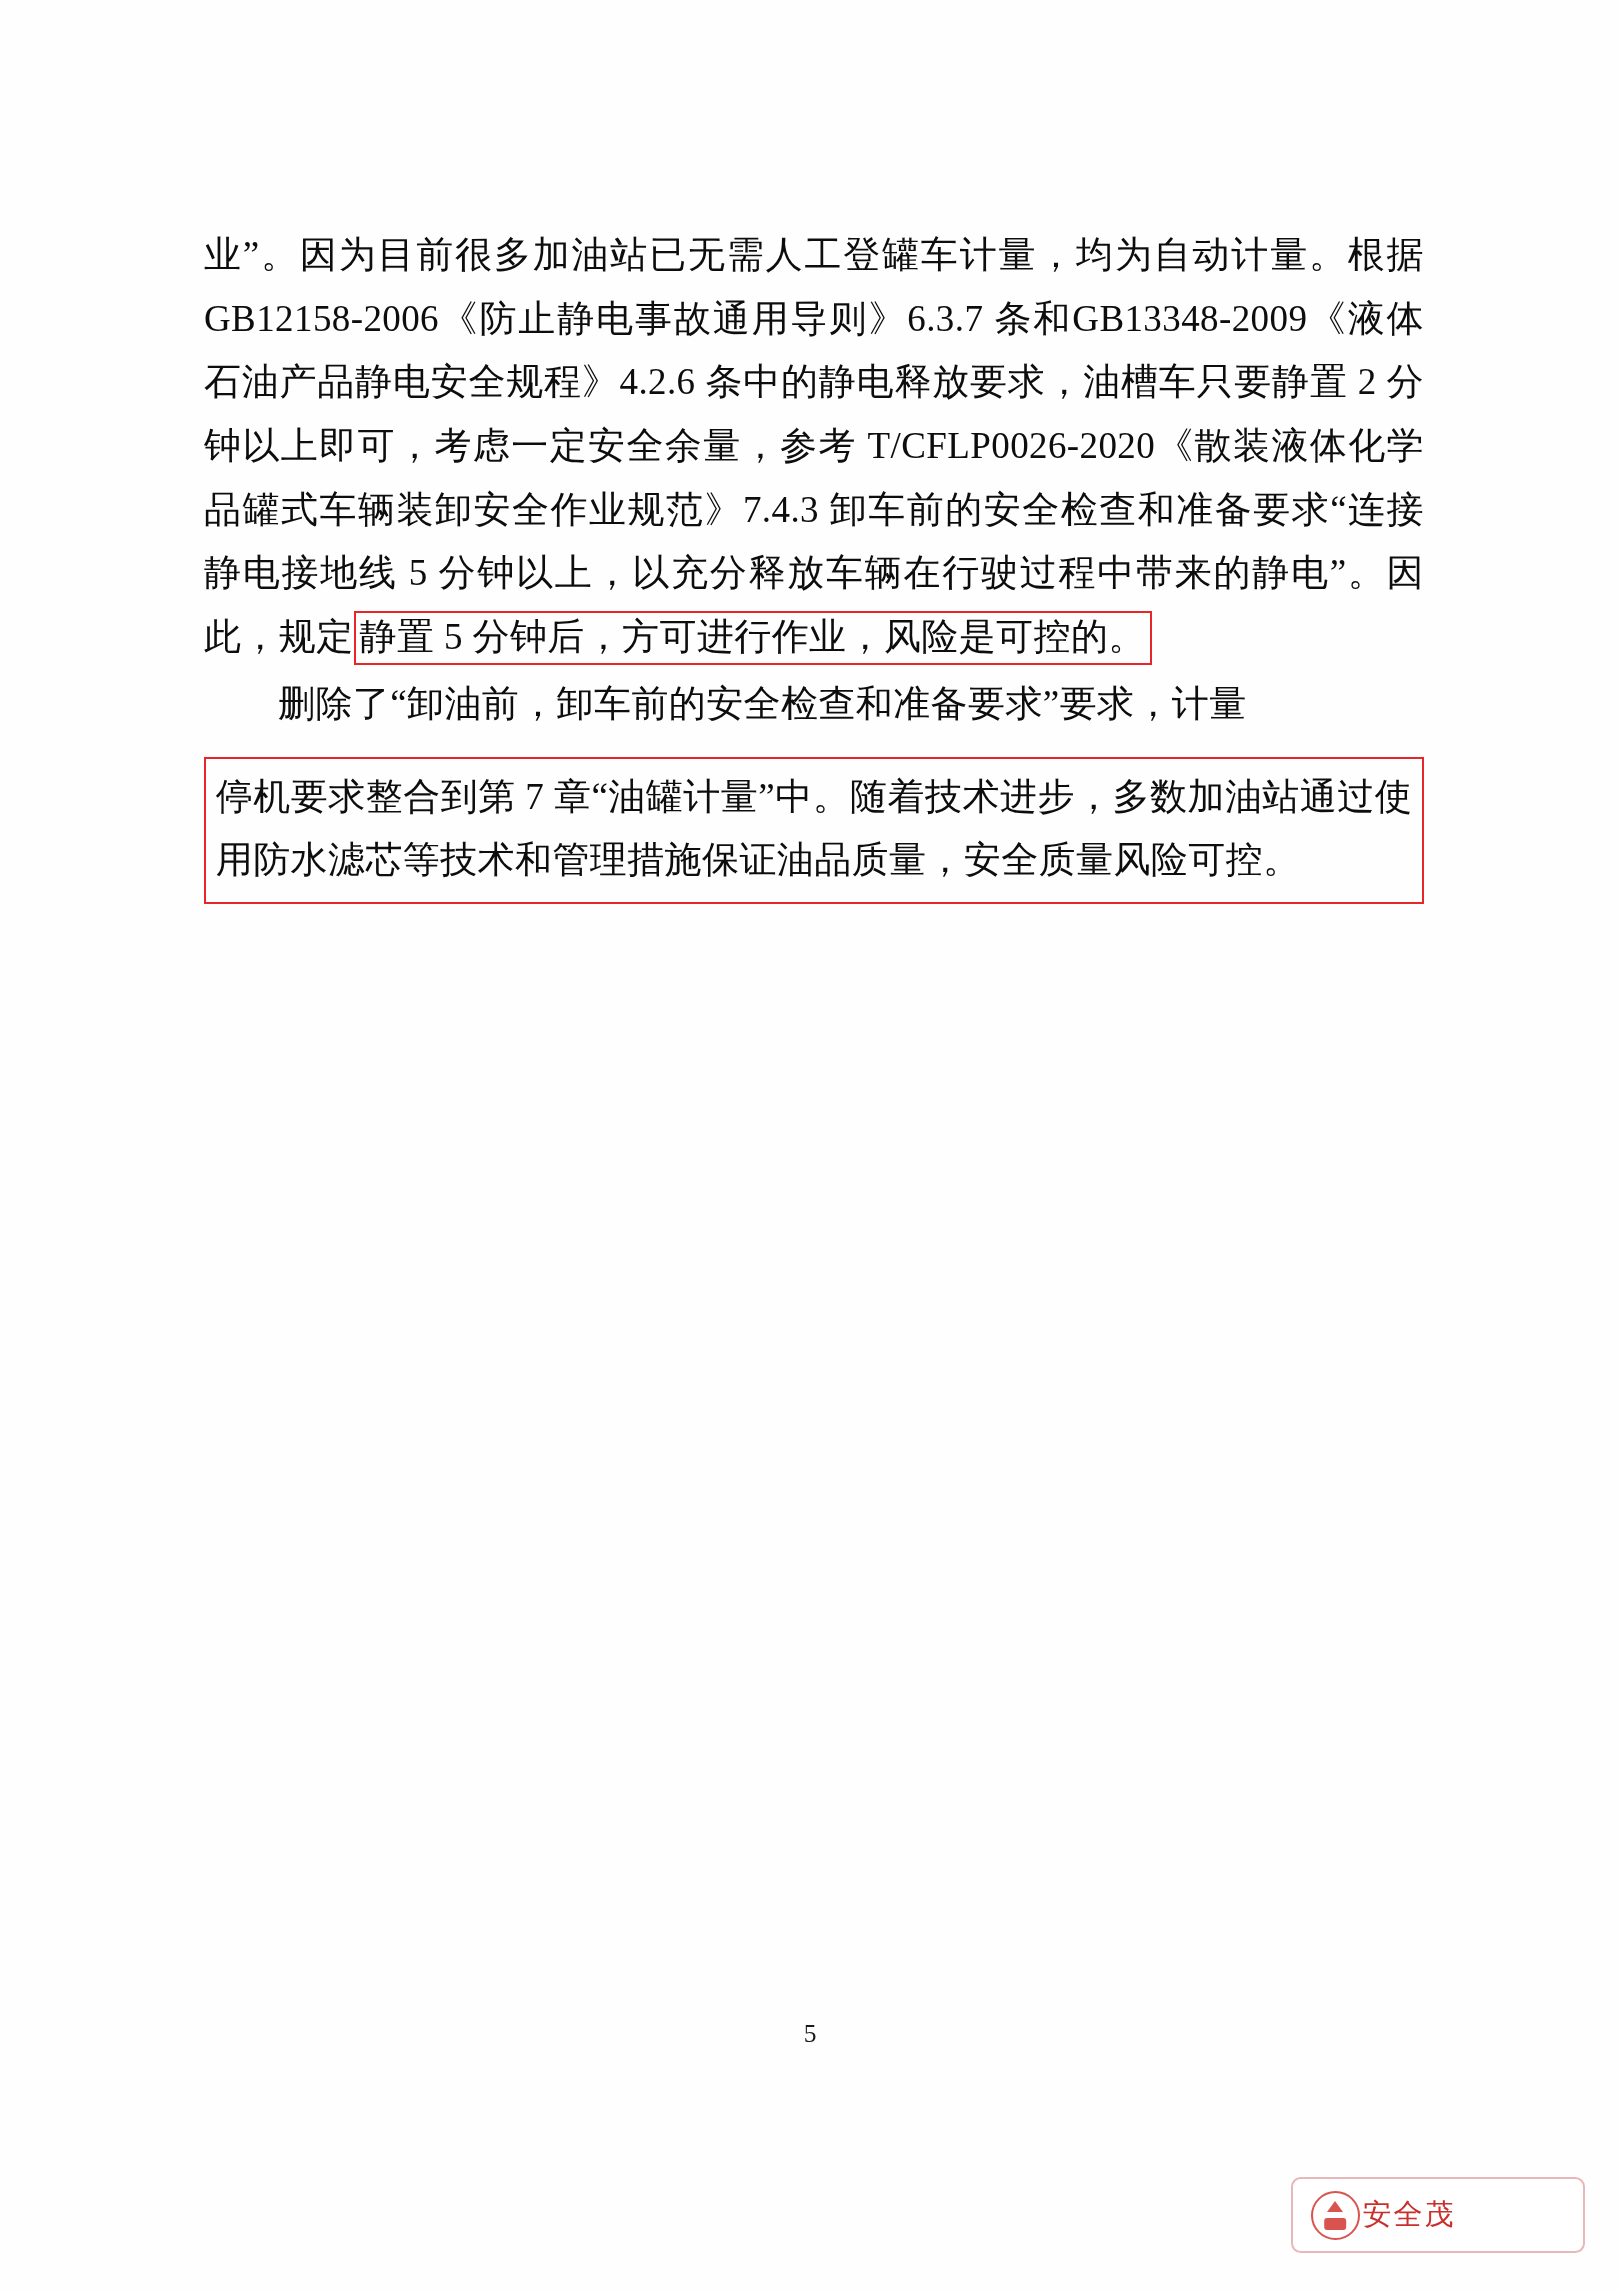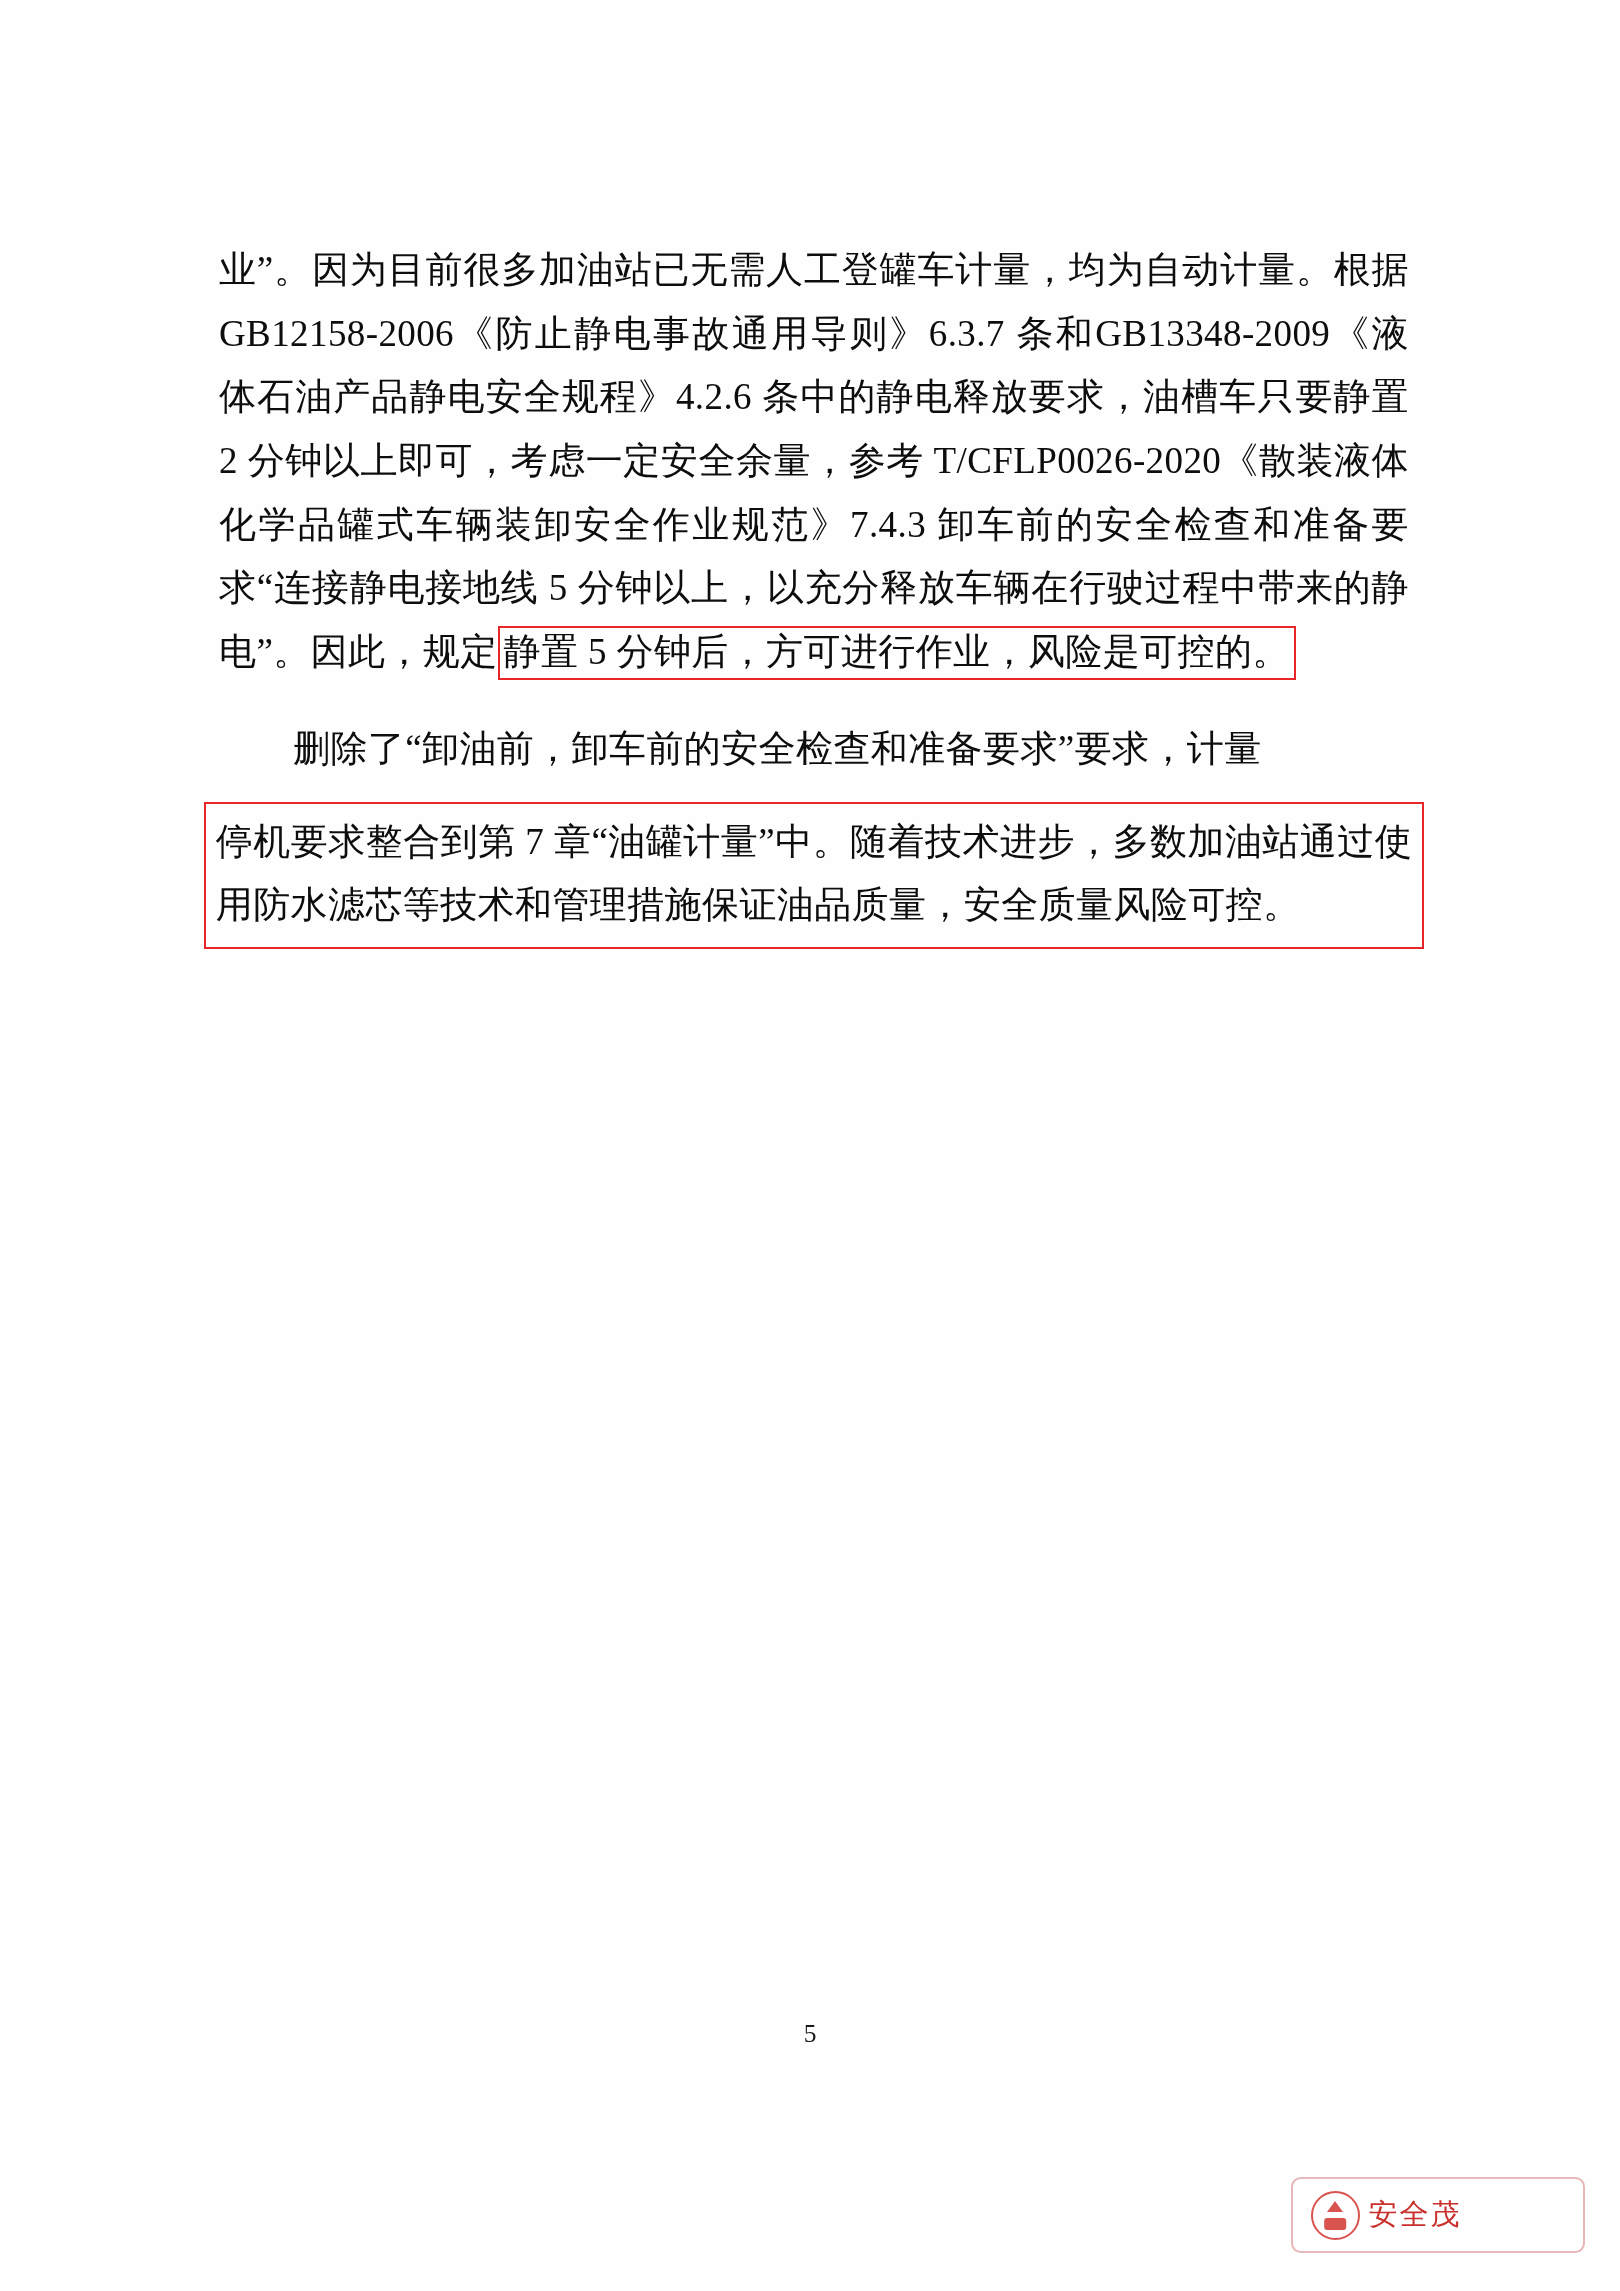--- a/index.html
+++ b/index.html
@@ -23,21 +23,21 @@
     left: 204px;
     top: 223px;
     width: 1220px;
   }
   .para {
     font-size: 37px;
     line-height: 1.72;
     text-align: justify;
     text-align-last: left;
     letter-spacing: 0.4px;
-    margin: 15px;
+    margin: 0;
   }
   .indent {
     text-indent: 2em;
   }
   .boxed {
     position: relative;
     border: 2.9px solid #e8262a;
     padding: 5.9px 9.8px 9.8px 9.8px;
     margin-top: 21px;
     box-sizing: border-box;
@@ -77,21 +77,21 @@
   .watermark {
     position: absolute;
     right: 35px;
     bottom: 39px;
     width: 294px;
     height: 76px;
     border: 2px solid #e8b7b7;
     border-radius: 9.8px;
     display: flex;
     align-items: center;
-    gap: 9px;
+    gap: 3px;
     padding: 0 17.6px;
     box-sizing: border-box;
     background: rgba(255,255,255,0.85);
   }
   .wm-icon {
     width: 45px;
     height: 45px;
     border-radius: 50%;
     border: 2px solid #d9534f;
     position: relative;

